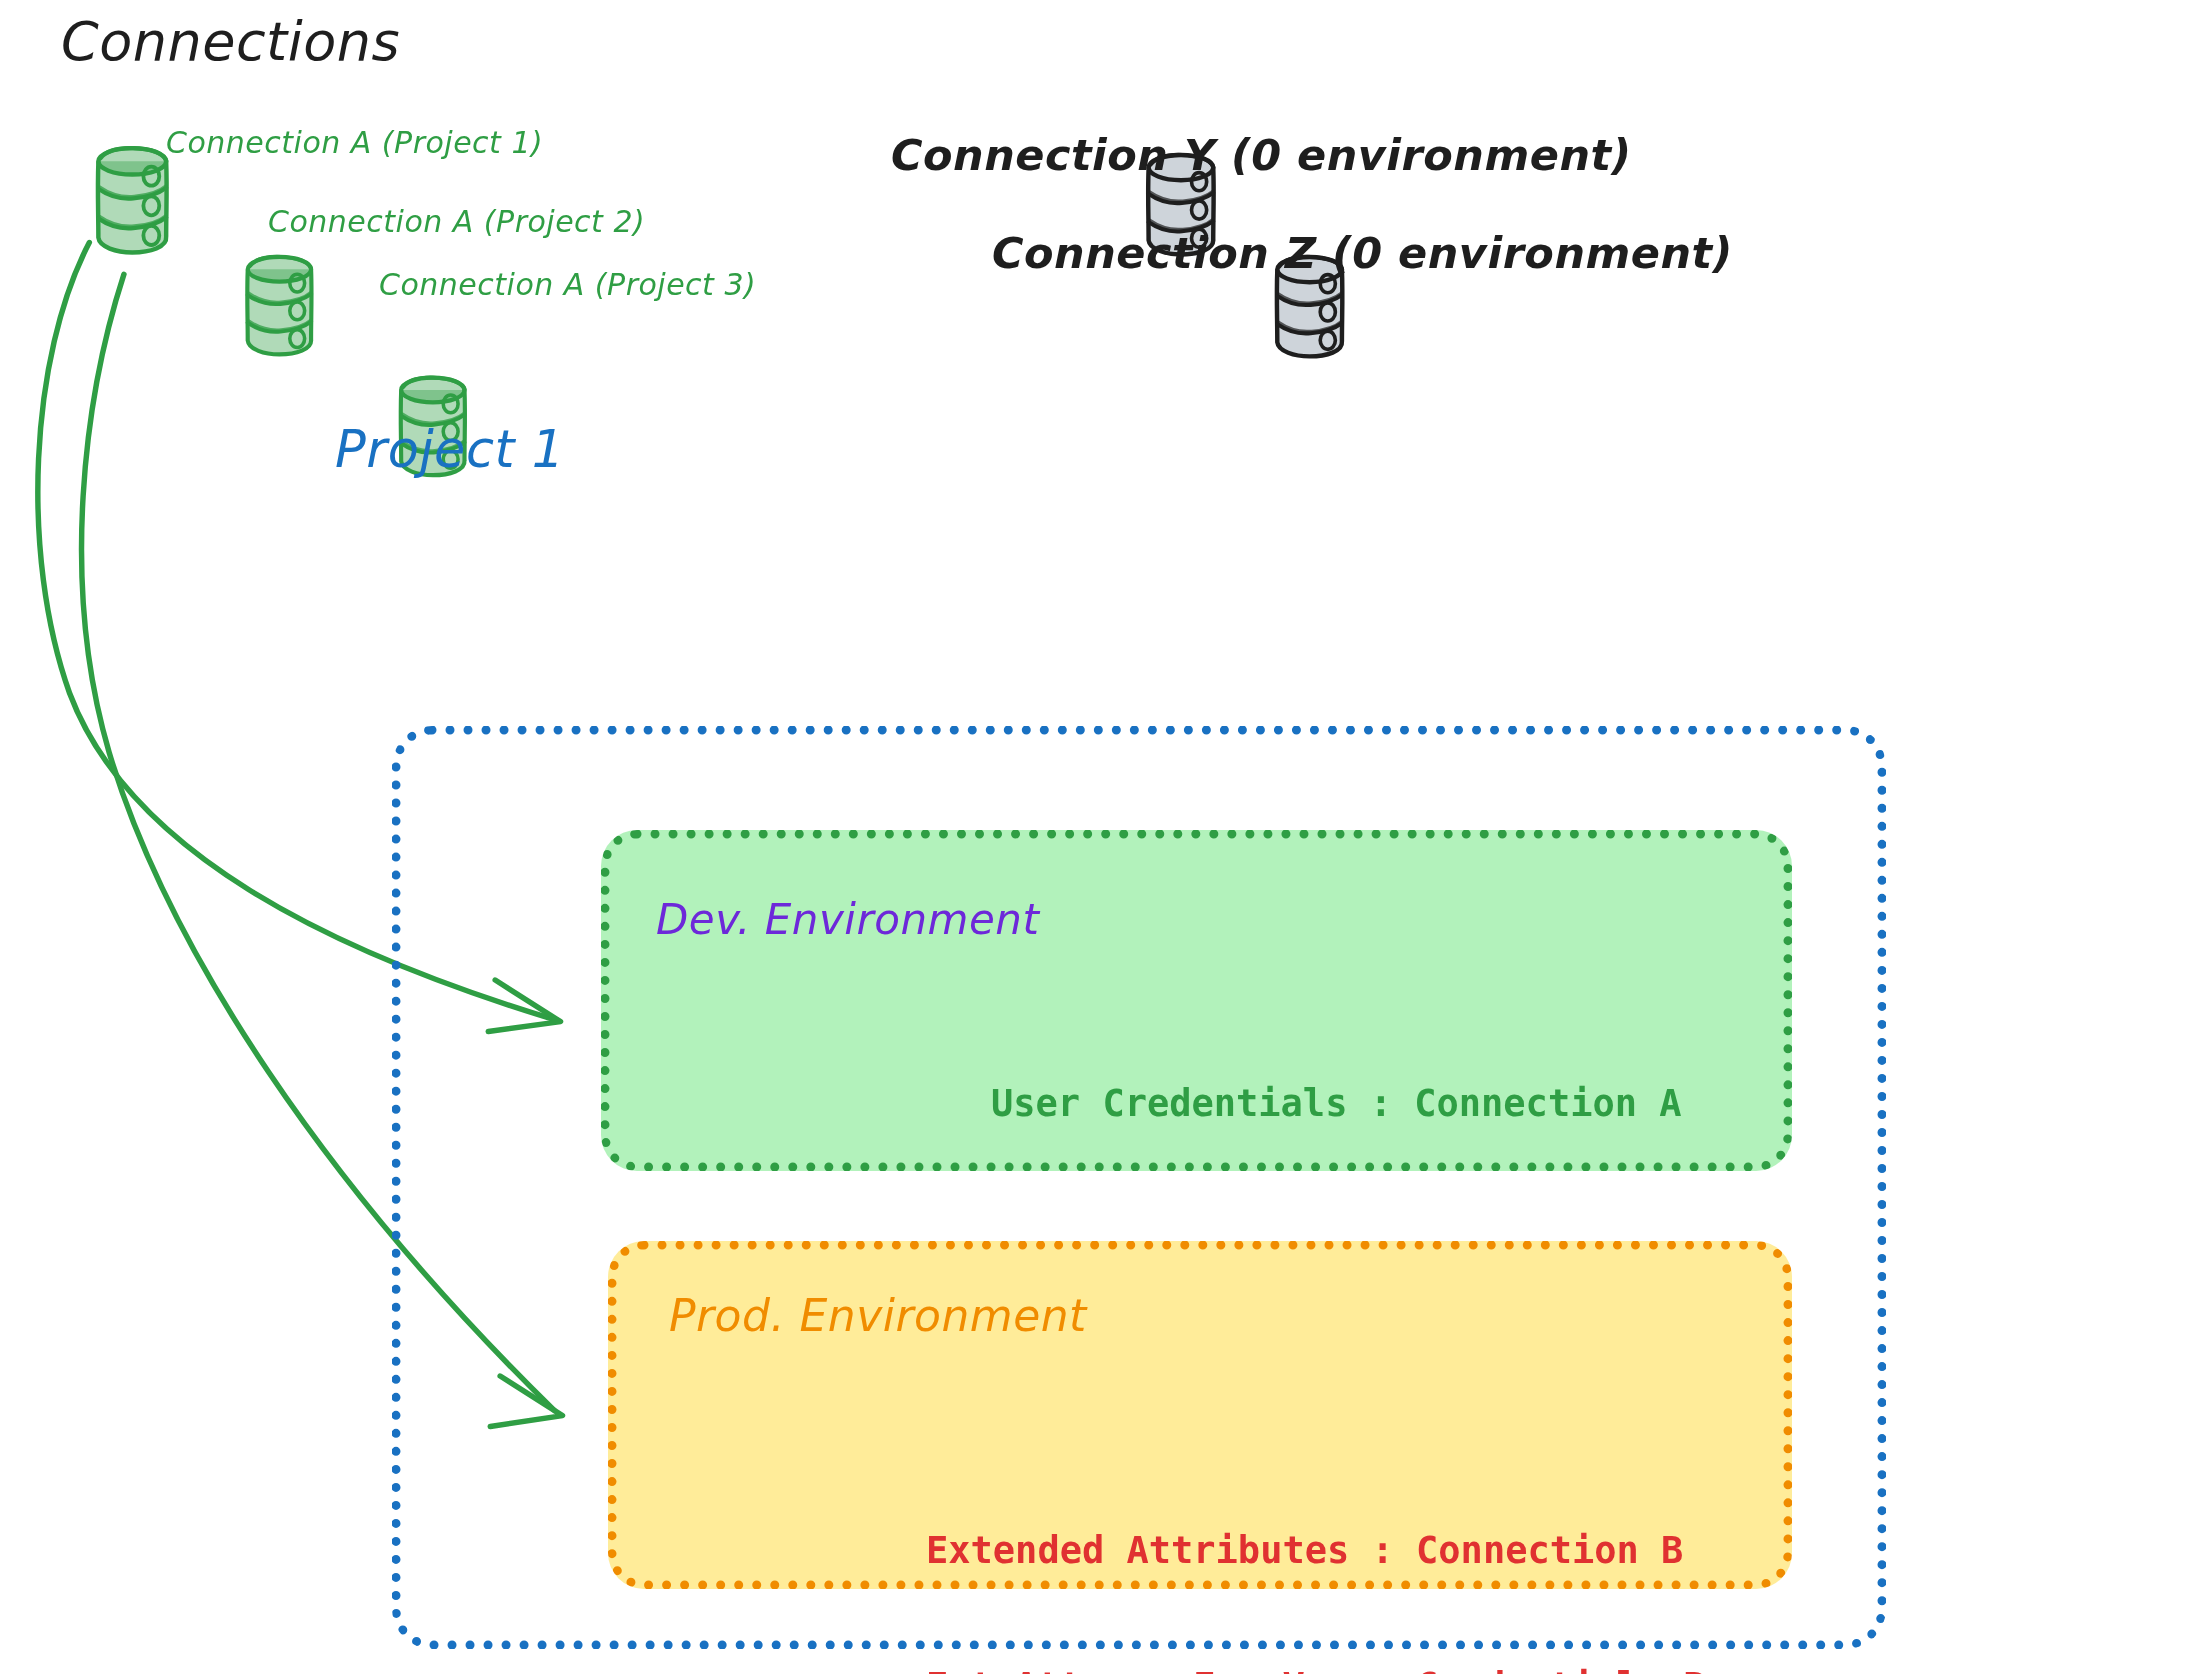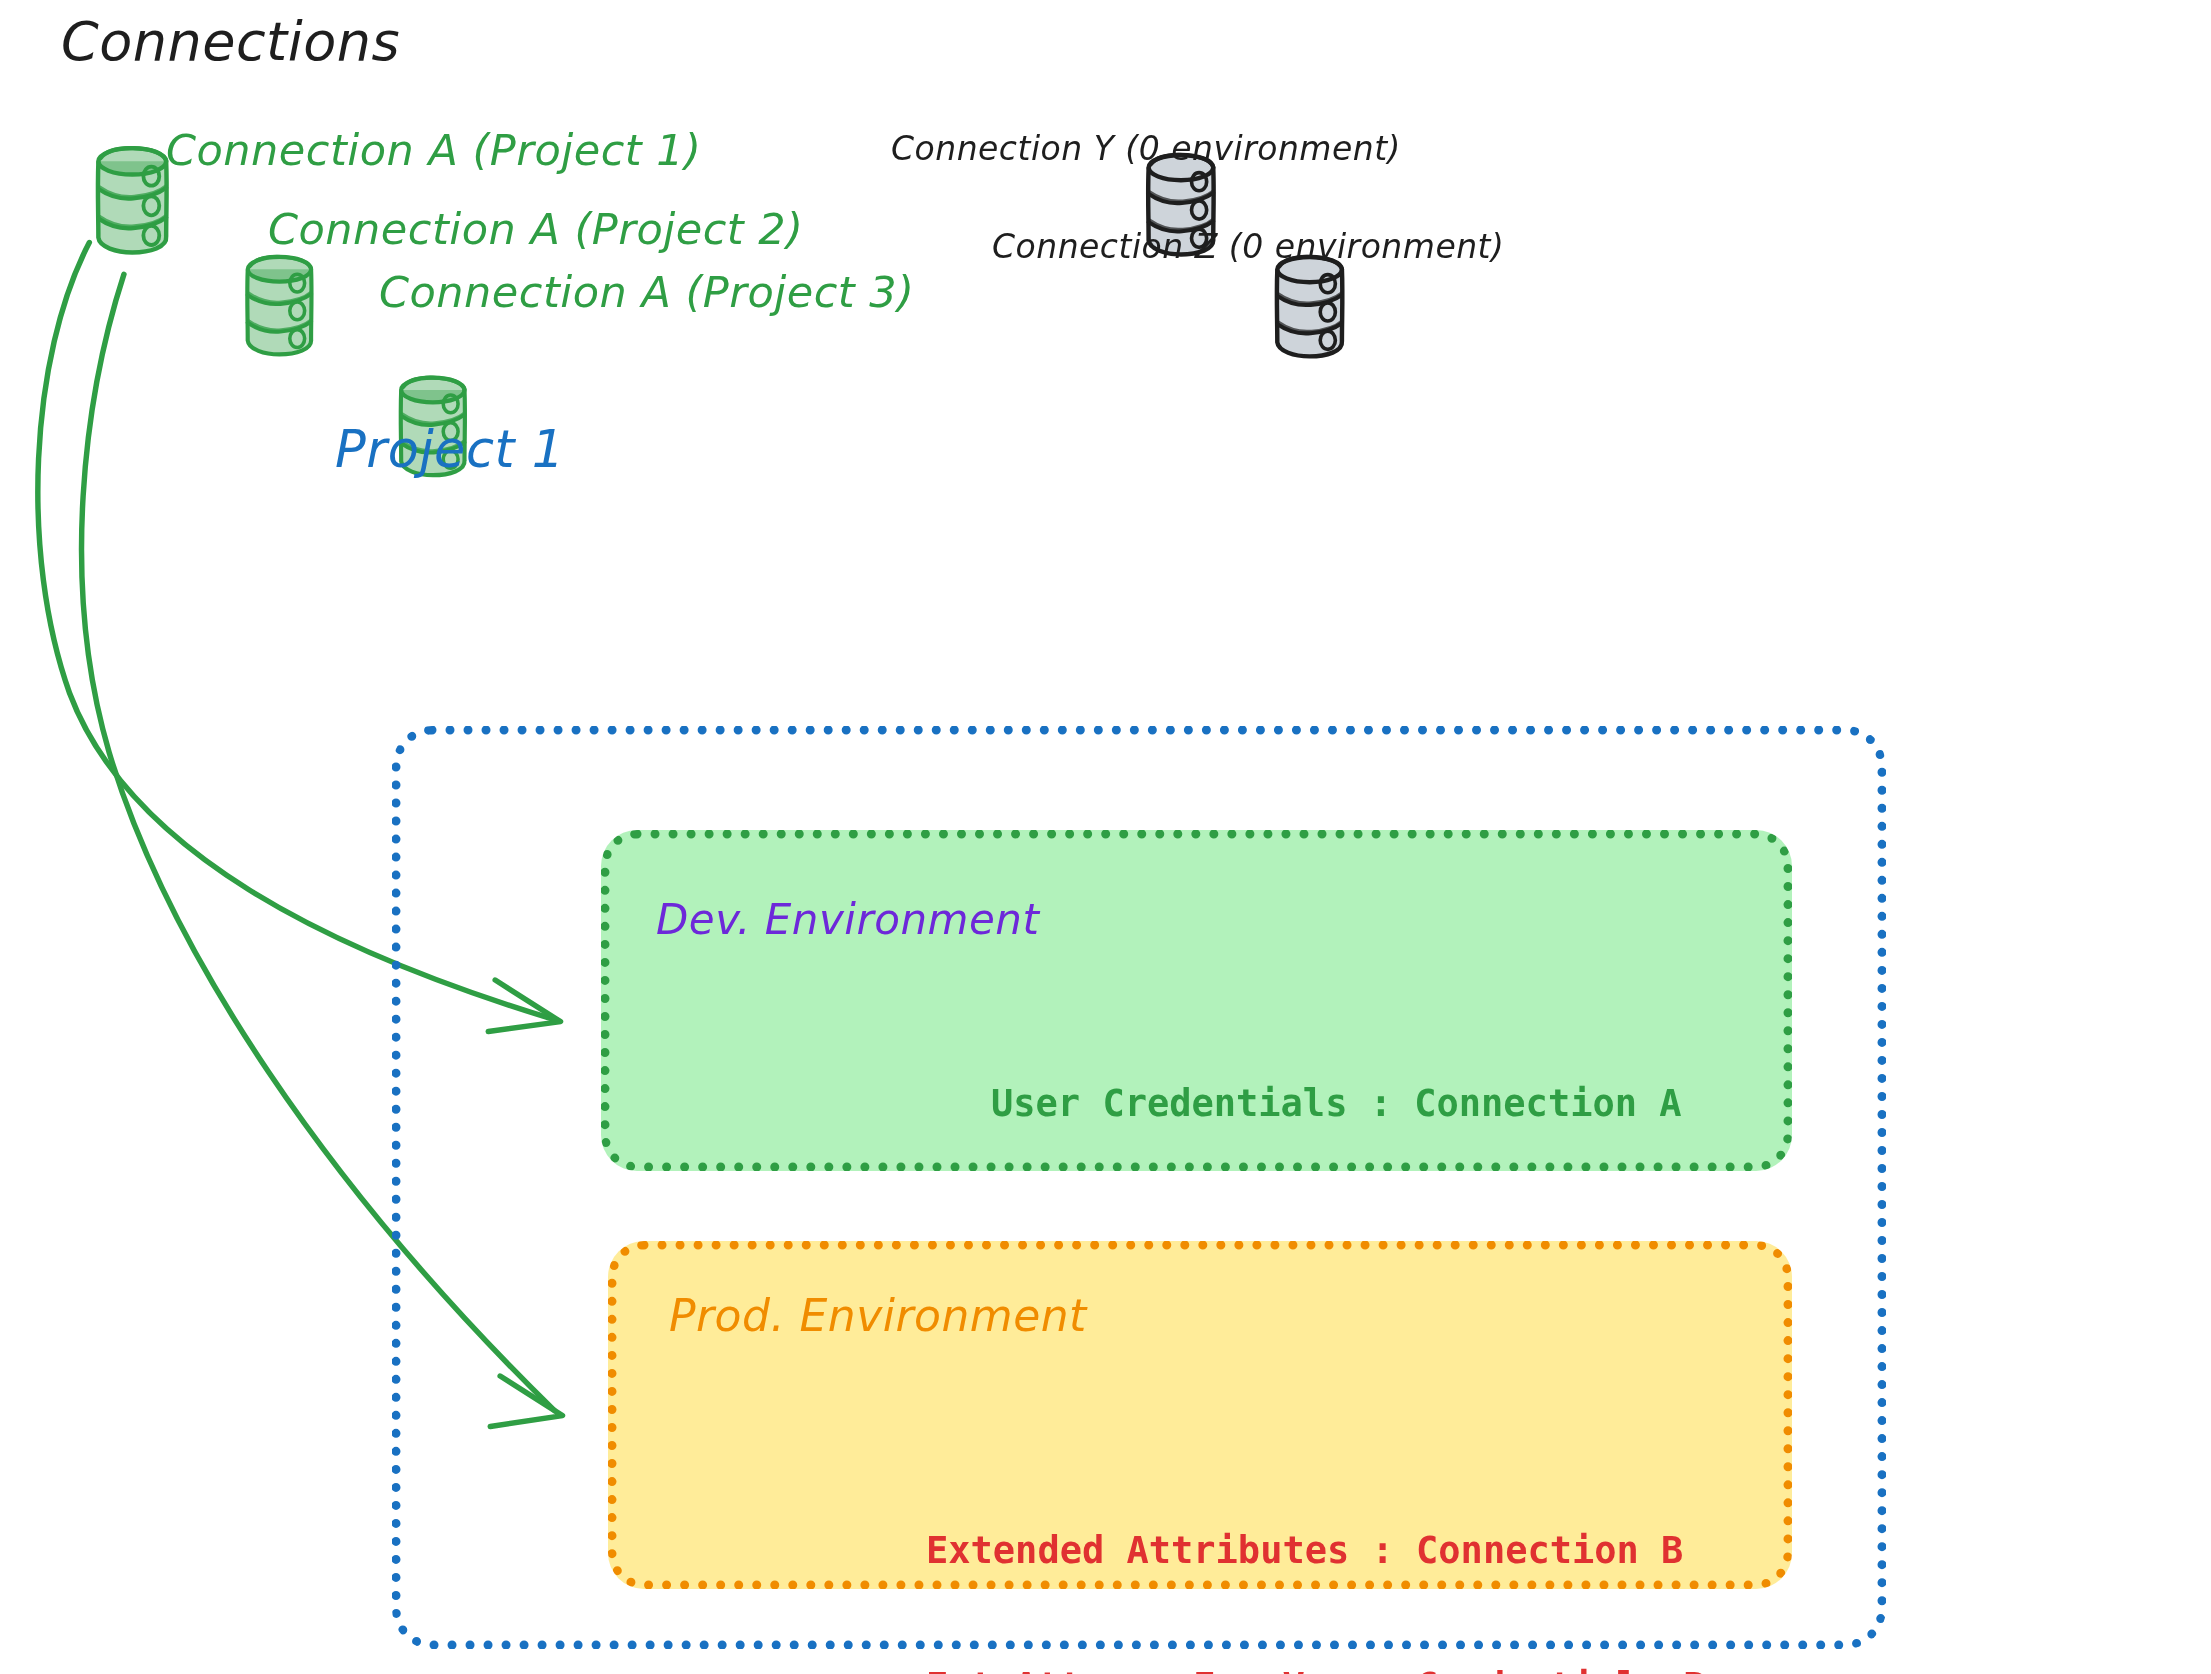--- a/index.html
+++ b/index.html
@@ -44,26 +44,27 @@
     letter-spacing: 0px;
   }
 
   #title-connections {
     left: 61px;
     top: 10px;
     font-size: 54px;
     color: #1e1e1e;
   }
   .conn-label {
+    font-size: 30px;
+    color: #2f9e44;
+  }
+  .conn-label-gray {
     font-size: 43px;
-    color: #2f9e44;
-  }
-  .conn-label-gray {
-    font-size: 33px;
     color: #1e1e1e;
+    font-weight: bold;
   }
   #label-conn-a1 { left: 166px; top: 125px; }
   #label-conn-a2 { left: 268px; top: 204px; }
   #label-conn-a3 { left: 379px; top: 267px; }
   #label-conn-y  { left: 891px; top: 130px; }
   #label-conn-z  { left: 992px; top: 228px; }
 
   #label-project1 {
     left: 335px;
     top: 420px;

